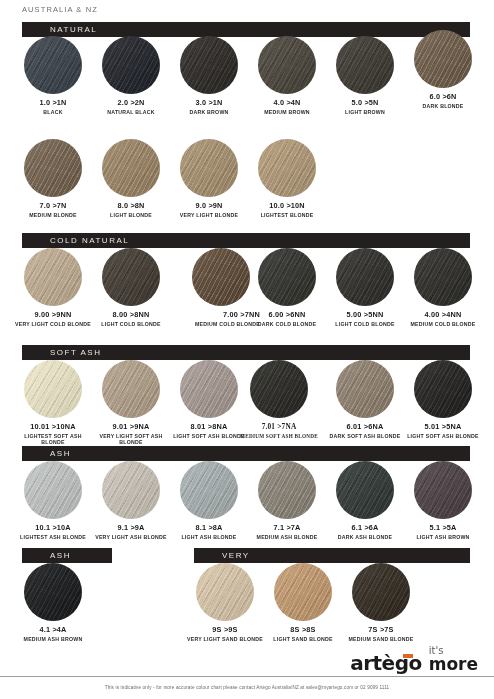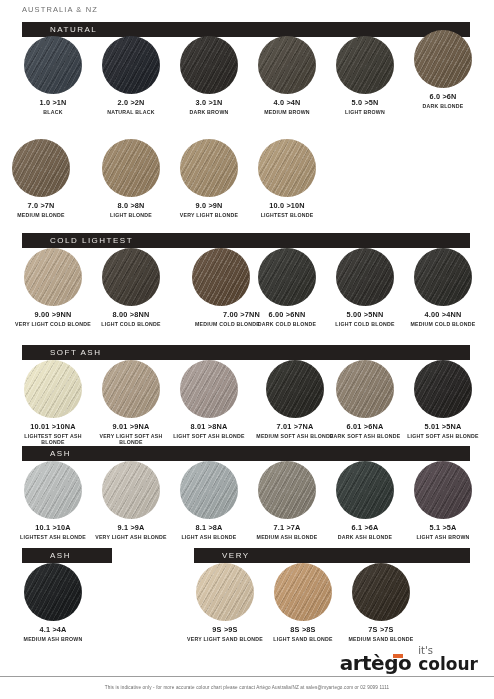--- a/index.html
+++ b/index.html
@@ -177,21 +177,21 @@
         <div class="code">5.0 &gt;5N</div>
         <div class="name">LIGHT BROWN</div>
       </div>
       <div class="swatch-cell" style="left: 404px; top: 30px;">
         <div class="disc" style="background: rgb(109, 91, 69);">
           <div class="tex" style="background: repeating-linear-gradient(118deg, rgba(255, 255, 255, 0.35) 0px, rgba(255, 255, 255, 0.35) 1px, rgba(0, 0, 0, 0) 1px, rgba(0, 0, 0, 0) 4px), repeating-linear-gradient(122deg, rgba(0, 0, 0, 0.22) 0px, rgba(0, 0, 0, 0.22) 1px, rgba(0, 0, 0, 0) 1px, rgba(0, 0, 0, 0) 7px), linear-gradient(135deg, rgba(255, 255, 255, 0.22), rgba(0, 0, 0, 0.28));"></div>
         </div>
         <div class="code">6.0 &gt;6N</div>
         <div class="name">DARK BLONDE</div>
       </div>
-      <div class="swatch-cell" style="left: 2px; top: 139px;">
+      <div class="swatch-cell" style="left: 14px; top: 139px;">
         <div class="disc" style="background: rgb(115, 96, 74);">
           <div class="tex" style="background: repeating-linear-gradient(118deg, rgba(255, 255, 255, 0.35) 0px, rgba(255, 255, 255, 0.35) 1px, rgba(0, 0, 0, 0) 1px, rgba(0, 0, 0, 0) 4px), repeating-linear-gradient(122deg, rgba(0, 0, 0, 0.22) 0px, rgba(0, 0, 0, 0.22) 1px, rgba(0, 0, 0, 0) 1px, rgba(0, 0, 0, 0) 7px), linear-gradient(135deg, rgba(255, 255, 255, 0.22), rgba(0, 0, 0, 0.28));"></div>
         </div>
         <div class="code">7.0 &gt;7N</div>
         <div class="name">MEDIUM BLONDE</div>
       </div>
       <div class="swatch-cell" style="left: 92px; top: 139px;">
         <div class="disc" style="background: rgb(156, 132, 99);">
           <div class="tex" style="background: repeating-linear-gradient(118deg, rgba(255, 255, 255, 0.35) 0px, rgba(255, 255, 255, 0.35) 1px, rgba(0, 0, 0, 0) 1px, rgba(0, 0, 0, 0) 4px), repeating-linear-gradient(122deg, rgba(0, 0, 0, 0.22) 0px, rgba(0, 0, 0, 0.22) 1px, rgba(0, 0, 0, 0) 1px, rgba(0, 0, 0, 0) 7px), linear-gradient(135deg, rgba(255, 255, 255, 0.22), rgba(0, 0, 0, 0.28));"></div>
         </div>
@@ -206,21 +206,21 @@
         <div class="name">VERY LIGHT BLONDE</div>
       </div>
       <div class="swatch-cell" style="left: 248px; top: 139px;">
         <div class="disc" style="background: rgb(179, 154, 118);">
           <div class="tex" style="background: repeating-linear-gradient(118deg, rgba(255, 255, 255, 0.35) 0px, rgba(255, 255, 255, 0.35) 1px, rgba(0, 0, 0, 0) 1px, rgba(0, 0, 0, 0) 4px), repeating-linear-gradient(122deg, rgba(0, 0, 0, 0.22) 0px, rgba(0, 0, 0, 0.22) 1px, rgba(0, 0, 0, 0) 1px, rgba(0, 0, 0, 0) 7px), linear-gradient(135deg, rgba(255, 255, 255, 0.22), rgba(0, 0, 0, 0.28));"></div>
         </div>
         <div class="code">10.0 &gt;10N</div>
         <div class="name">LIGHTEST BLONDE</div>
       </div>
       <div class="band" style="left: 22px; top: 233px; width: 448px;">
-        <span class="band-label">COLD LIGHTEST</span>
+        <span class="band-label">COLD NATURAL</span>
       </div>
       <div class="swatch-cell" style="left: 14px; top: 248px;">
         <div class="disc" style="background: rgb(195, 174, 146);">
           <div class="tex" style="background: repeating-linear-gradient(118deg, rgba(255, 255, 255, 0.35) 0px, rgba(255, 255, 255, 0.35) 1px, rgba(0, 0, 0, 0) 1px, rgba(0, 0, 0, 0) 4px), repeating-linear-gradient(122deg, rgba(0, 0, 0, 0.22) 0px, rgba(0, 0, 0, 0.22) 1px, rgba(0, 0, 0, 0) 1px, rgba(0, 0, 0, 0) 7px), linear-gradient(135deg, rgba(255, 255, 255, 0.22), rgba(0, 0, 0, 0.28));"></div>
         </div>
         <div class="code">9.00 &gt;9NN</div>
         <div class="name">VERY LIGHT COLD BLONDE</div>
       </div>
       <div class="swatch-cell" style="left: 92px; top: 248px;">
         <div class="disc" style="background: rgb(65, 58, 49);">
@@ -274,21 +274,21 @@
         <div class="code">9.01 &gt;9NA</div>
         <div class="name">VERY LIGHT SOFT ASH BLONDE</div>
       </div>
       <div class="swatch-cell" style="left: 170px; top: 360px;">
         <div class="disc" style="background: rgb(168, 154, 147);">
           <div class="tex" style="background: repeating-linear-gradient(118deg, rgba(255, 255, 255, 0.35) 0px, rgba(255, 255, 255, 0.35) 1px, rgba(0, 0, 0, 0) 1px, rgba(0, 0, 0, 0) 4px), repeating-linear-gradient(122deg, rgba(0, 0, 0, 0.22) 0px, rgba(0, 0, 0, 0.22) 1px, rgba(0, 0, 0, 0) 1px, rgba(0, 0, 0, 0) 7px), linear-gradient(135deg, rgba(255, 255, 255, 0.22), rgba(0, 0, 0, 0.28));"></div>
         </div>
         <div class="code">8.01 &gt;8NA</div>
         <div class="name">LIGHT SOFT ASH BLONDE</div>
       </div>
-      <div class="swatch-cell" style="left: 256px; top: 360px;">
+      <div class="swatch-cell" style="left: 240px; top: 360px; font-family: Liberation Serif, serif;">
         <div class="disc" style="background: rgb(39, 38, 33);">
           <div class="tex" style="background: repeating-linear-gradient(118deg, rgba(255, 255, 255, 0.16) 0px, rgba(255, 255, 255, 0.16) 1px, rgba(0, 0, 0, 0) 1px, rgba(0, 0, 0, 0) 4px), repeating-linear-gradient(122deg, rgba(0, 0, 0, 0.35) 0px, rgba(0, 0, 0, 0.35) 1px, rgba(0, 0, 0, 0) 1px, rgba(0, 0, 0, 0) 7px), linear-gradient(135deg, rgba(255, 255, 255, 0.22), rgba(0, 0, 0, 0.28));"></div>
         </div>
         <div class="code">7.01 &gt;7NA</div>
         <div class="name">MEDIUM SOFT ASH BLONDE</div>
       </div>
       <div class="swatch-cell" style="left: 326px; top: 360px;">
         <div class="disc" style="background: rgb(142, 127, 108);">
           <div class="tex" style="background: repeating-linear-gradient(118deg, rgba(255, 255, 255, 0.35) 0px, rgba(255, 255, 255, 0.35) 1px, rgba(0, 0, 0, 0) 1px, rgba(0, 0, 0, 0) 4px), repeating-linear-gradient(122deg, rgba(0, 0, 0, 0.22) 0px, rgba(0, 0, 0, 0.22) 1px, rgba(0, 0, 0, 0) 1px, rgba(0, 0, 0, 0) 7px), linear-gradient(135deg, rgba(255, 255, 255, 0.22), rgba(0, 0, 0, 0.28));"></div>
         </div>
@@ -383,20 +383,20 @@
       </div>
     </div>
 
   <div class="logo-wrap">
     <div class="logo-art">
       <span class="accent-bar"></span>
       <span>artègo</span>
     </div>
     <div class="logo-its">
       <span class="its">it's</span>
-      <span class="color">colour</span>
+      <span class="color">more</span>
     </div>
   </div>
 
   <div class="rule"></div>
   <div class="disclaimer">This is indicative only - for more accurate colour chart please contact Artègo Australia/NZ at sales@myartego.com or 02 9099 1111</div>
 
 </div>
 
 </body></html>

